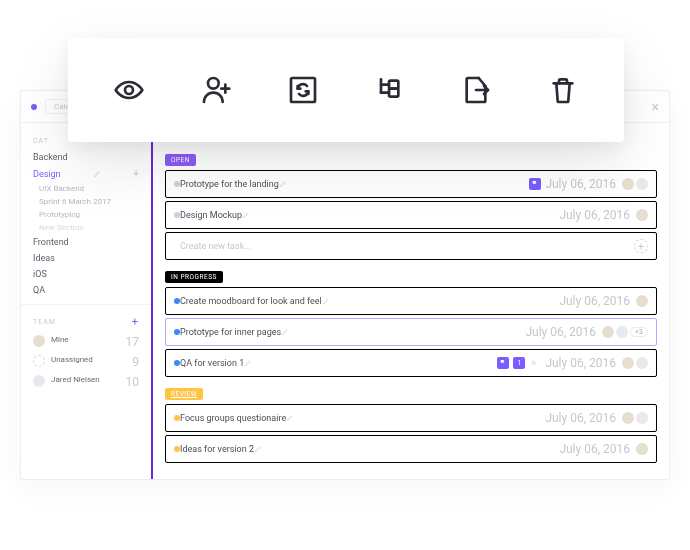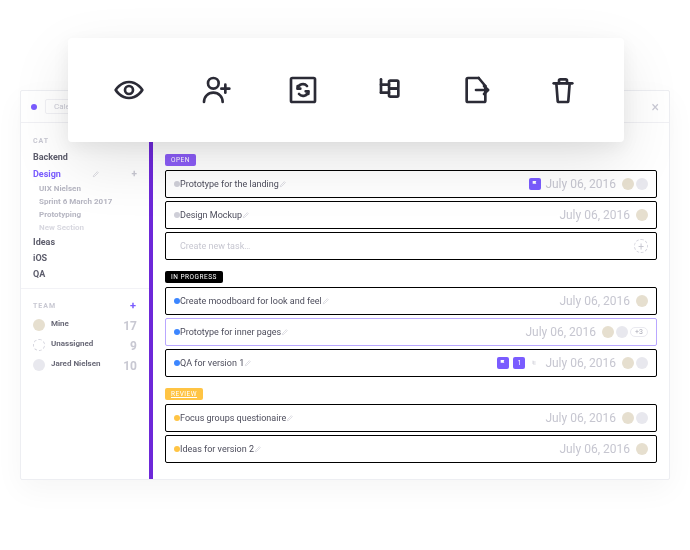--- a/index.html
+++ b/index.html
@@ -25,21 +25,21 @@
   }
   .app-header { height: 32px; border-bottom: 1px solid #f0f0f4; display:flex; align-items:center; padding:0 10px; justify-content:space-between; }
   .app-header .h-left { display:flex; align-items:center; gap:8px; }
   .h-dot { width:6px; height:6px; border-radius:50%; background:#7a5cff; }
   .h-field { font-size:8px; color:#c9c9d4; border:1px solid #f0f0f4; padding:2px 8px; border-radius:2px; }
   .h-close { color:#c9c9d4; font-size:14px; cursor:pointer; }
 
   .app-body { position:absolute; top:32px; left:0; right:0; bottom:0; display:flex; }
 
   
-  .sidebar { width: 132px; border-right:4px solid #6d28d9; padding:10px 0 0 0;font-weight:bold; }
+  .sidebar { width: 132px; border-right:2px solid #6d28d9; padding:10px 0 0 0; }
   .sb-heading { font-size:7px; letter-spacing:1px; color:#c8c8d2; padding:4px 12px; display:flex; justify-content:space-between; align-items:center; }
   .sb-heading .plus { color:#7a5cff; font-size:11px; cursor:pointer; }
   .cat-item { font-size:9px; color:#5d5d6c; padding:3px 12px; cursor:pointer; display:flex; justify-content:space-between; align-items:center; }
   .cat-item.active { color:#7a5cff; }
   .cat-sub { font-size:8px; color:#b6b6c2; padding:2px 12px 2px 18px; cursor:pointer; }
   .cat-sub.muted { color:#d8d8e0; }
   .sb-divider { height:1px; background:#f2f2f6; margin:6px 0; }
   .team-item { display:flex; gap:6px; padding:3px 12px; font-size:8px; color:#6a6a78; }
   .avatar { width:14px; height:14px; border-radius:50%; background:#e5e0d6; display:inline-block; }
   .avatar.beige { background:#e6dfcf; }
@@ -145,24 +145,27 @@
             <div class="cat-item">
               <span>Backend</span>
             </div>
             <div class="cat-item active">
               <span>Design</span>
               <span class="pencil-icon"><svg viewBox="0 0 24 24">
                   <path d="M4 20l4-1 11-11-3-3L5 16z"></path>
                 </svg></span>
               <span style="color: rgb(200, 200, 210); font-size: 10px;">+</span>
             </div>
-            <div class="cat-sub">UIX Nielsen</div>
+            <div class="cat-sub">UIX Backend</div>
             <div class="cat-sub">Sprint 6 March 2017</div>
             <div class="cat-sub">Prototyping</div>
             <div class="cat-sub muted">New Section</div>
+            <div class="cat-item">
+              <span>Frontend</span>
+            </div>
             <div class="cat-item">
               <span>Ideas</span>
             </div>
             <div class="cat-item">
               <span>iOS</span>
             </div>
             <div class="cat-item">
               <span>QA</span>
             </div>
           </div>

